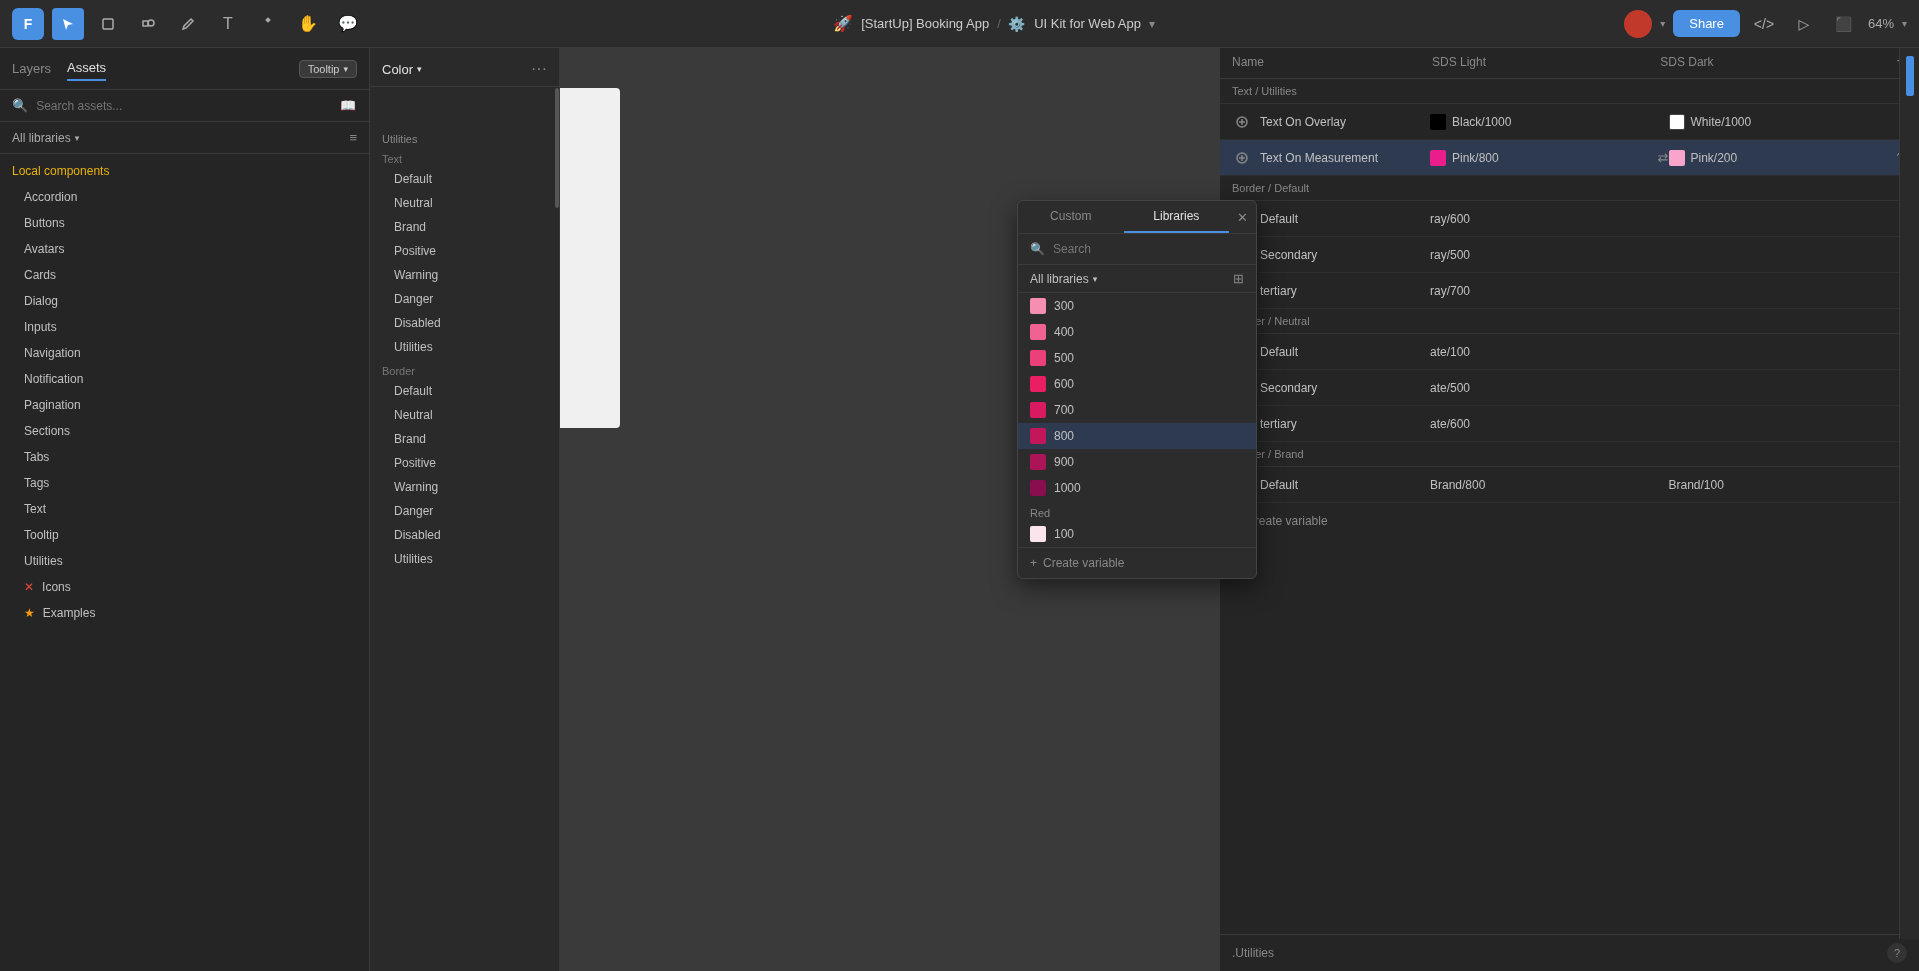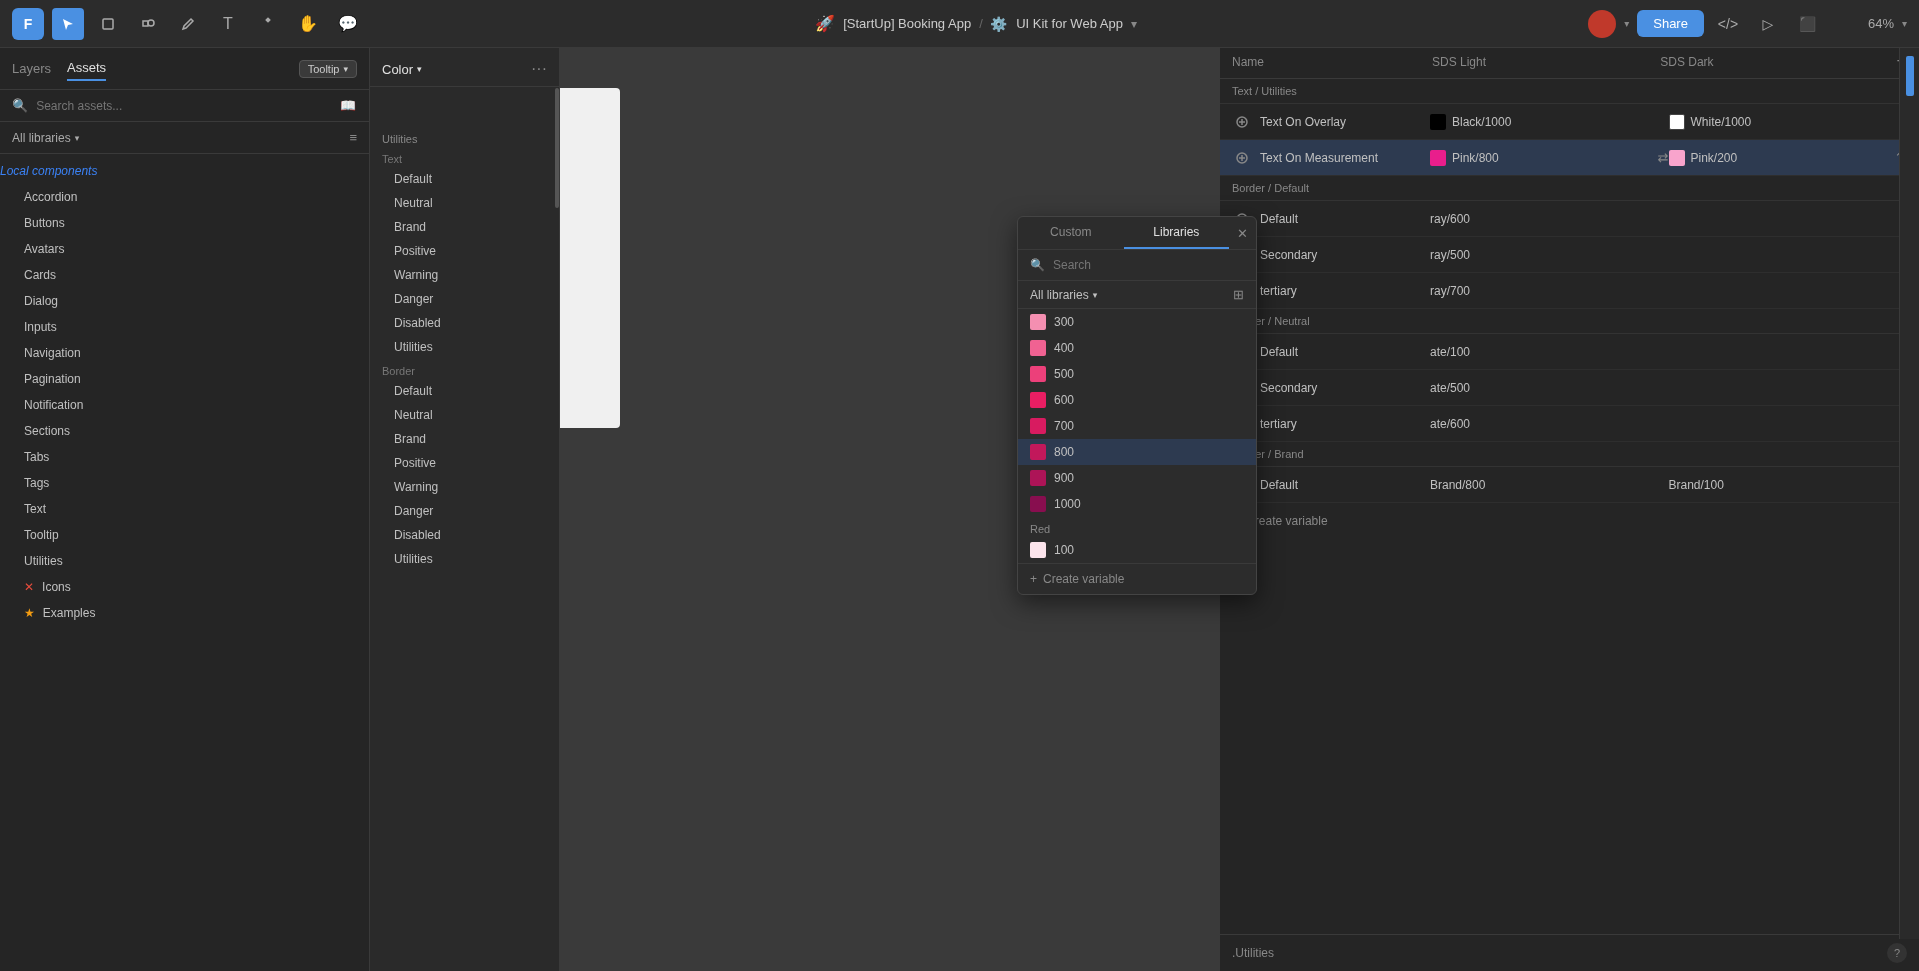--- a/index.html
+++ b/index.html
@@ -69,21 +69,21 @@
       background: transparent;
       border: none;
     }
     .avatar-btn {
       width: 28px; height: 28px;
       border-radius: 50%;
       background: #c0392b;
       display: flex; align-items: center; justify-content: center;
       cursor: pointer;
     }
-    .zoom-label { color: #aaa; font-size: 13px; margin-left: 36px; }
+    .zoom-label { color: #aaa; font-size: 13px; }
 
     
     .main-layout {
       display: flex;
       margin-top: 48px;
       height: calc(971px - 48px);
     }
 
     
     .left-sidebar {
@@ -164,24 +164,23 @@
     .component-item {
       padding: 6px 12px 6px 24px;
       cursor: pointer;
       color: #c0c0c0;
       font-size: 12px;
       display: flex;
       align-items: center;
       gap: 8px;
     }
     .component-item.section {
-      color: #3b82f6;
-      padding-left: 0;
+      color: #eab308;
+      padding-left: 12px;
       font-weight: 500;
-      font-style: italic;
     }
     .icon-x { color: #e74c3c; }
     .icon-star { color: #f39c12; }
 
     
     .canvas-area {
       flex: 1;
       background: #3a3a3a;
       position: relative;
       overflow: hidden;
@@ -364,21 +363,21 @@
       flex: 1;
       overflow-y: auto;
     }
     .var-table-body::-webkit-scrollbar { width: 4px; }
     .var-table-body::-webkit-scrollbar-thumb { background: #444; border-radius: 2px; }
 
     
     .color-picker-popup {
       position: absolute;
       left: 1017px;
-      top: 216px;
+      top: 200px;
       width: 240px;
       background: #2c2c2c;
       border: 1px solid #444;
       border-radius: 6px;
       box-shadow: 0 8px 24px rgba(0,0,0,0.5);
       z-index: 200;
       overflow: hidden;
     }
     .picker-tabs {
       display: flex;
@@ -548,22 +547,22 @@
       <div class="component-item section">
         <span>Local components</span>
       </div>
       <div class="component-item">Accordion</div>
       <div class="component-item">Buttons</div>
       <div class="component-item">Avatars</div>
       <div class="component-item">Cards</div>
       <div class="component-item">Dialog</div>
       <div class="component-item">Inputs</div>
       <div class="component-item">Navigation</div>
+      <div class="component-item">Notification</div>
       <div class="component-item">Pagination</div>
-      <div class="component-item">Notification</div>
       <div class="component-item">Sections</div>
       <div class="component-item">Tabs</div>
       <div class="component-item">Tags</div>
       <div class="component-item">Text</div>
       <div class="component-item">Tooltip</div>
       <div class="component-item">Utilities</div>
       <div class="component-item">
         <span class="icon-x">✕</span> Icons
       </div>
       <div class="component-item">

